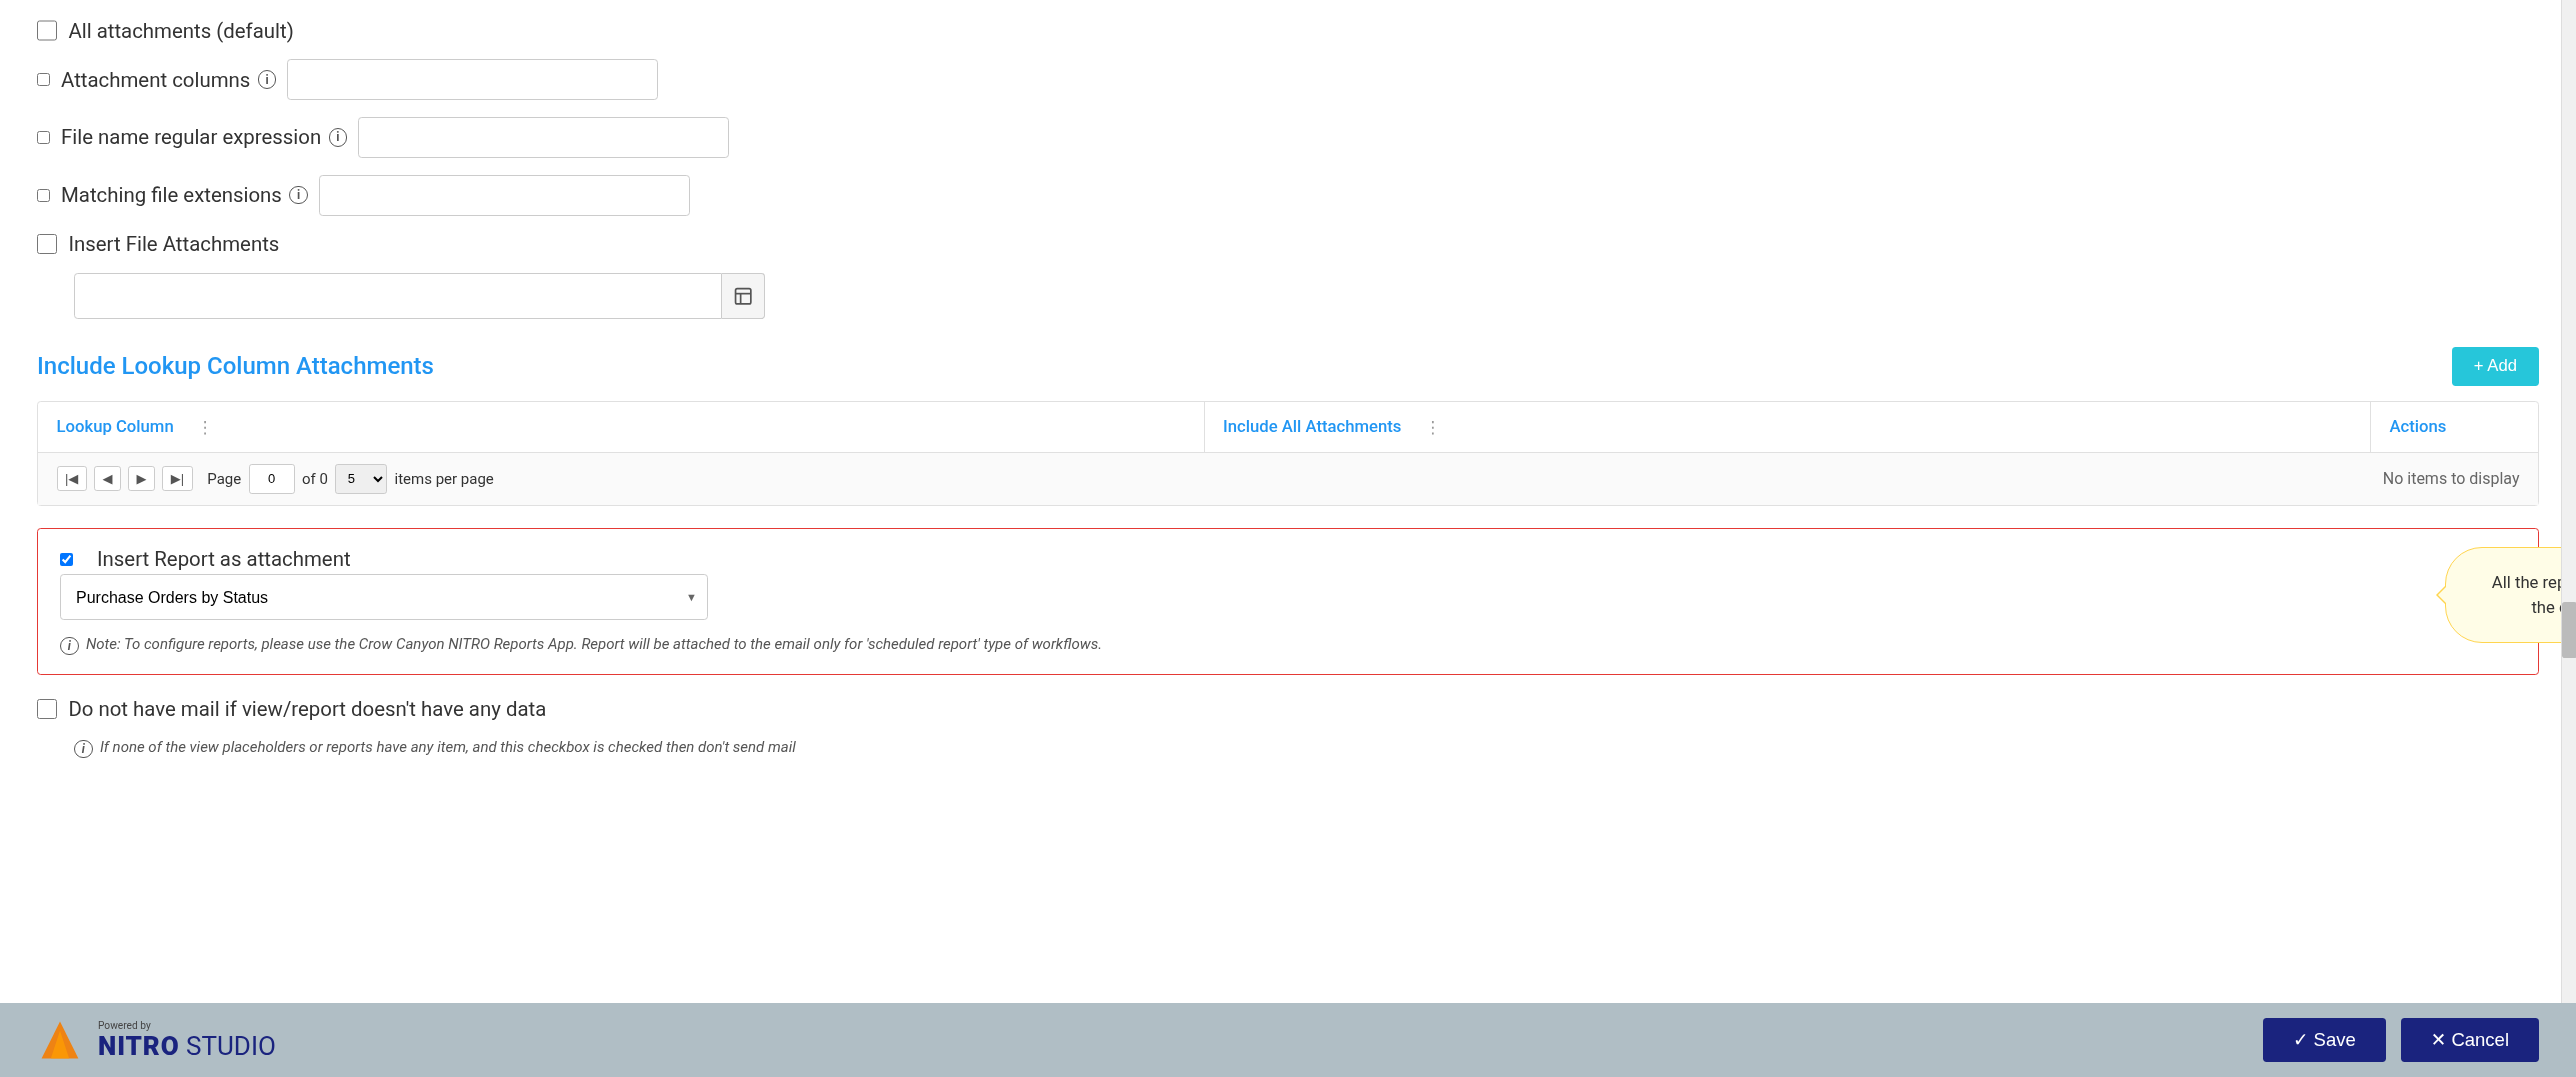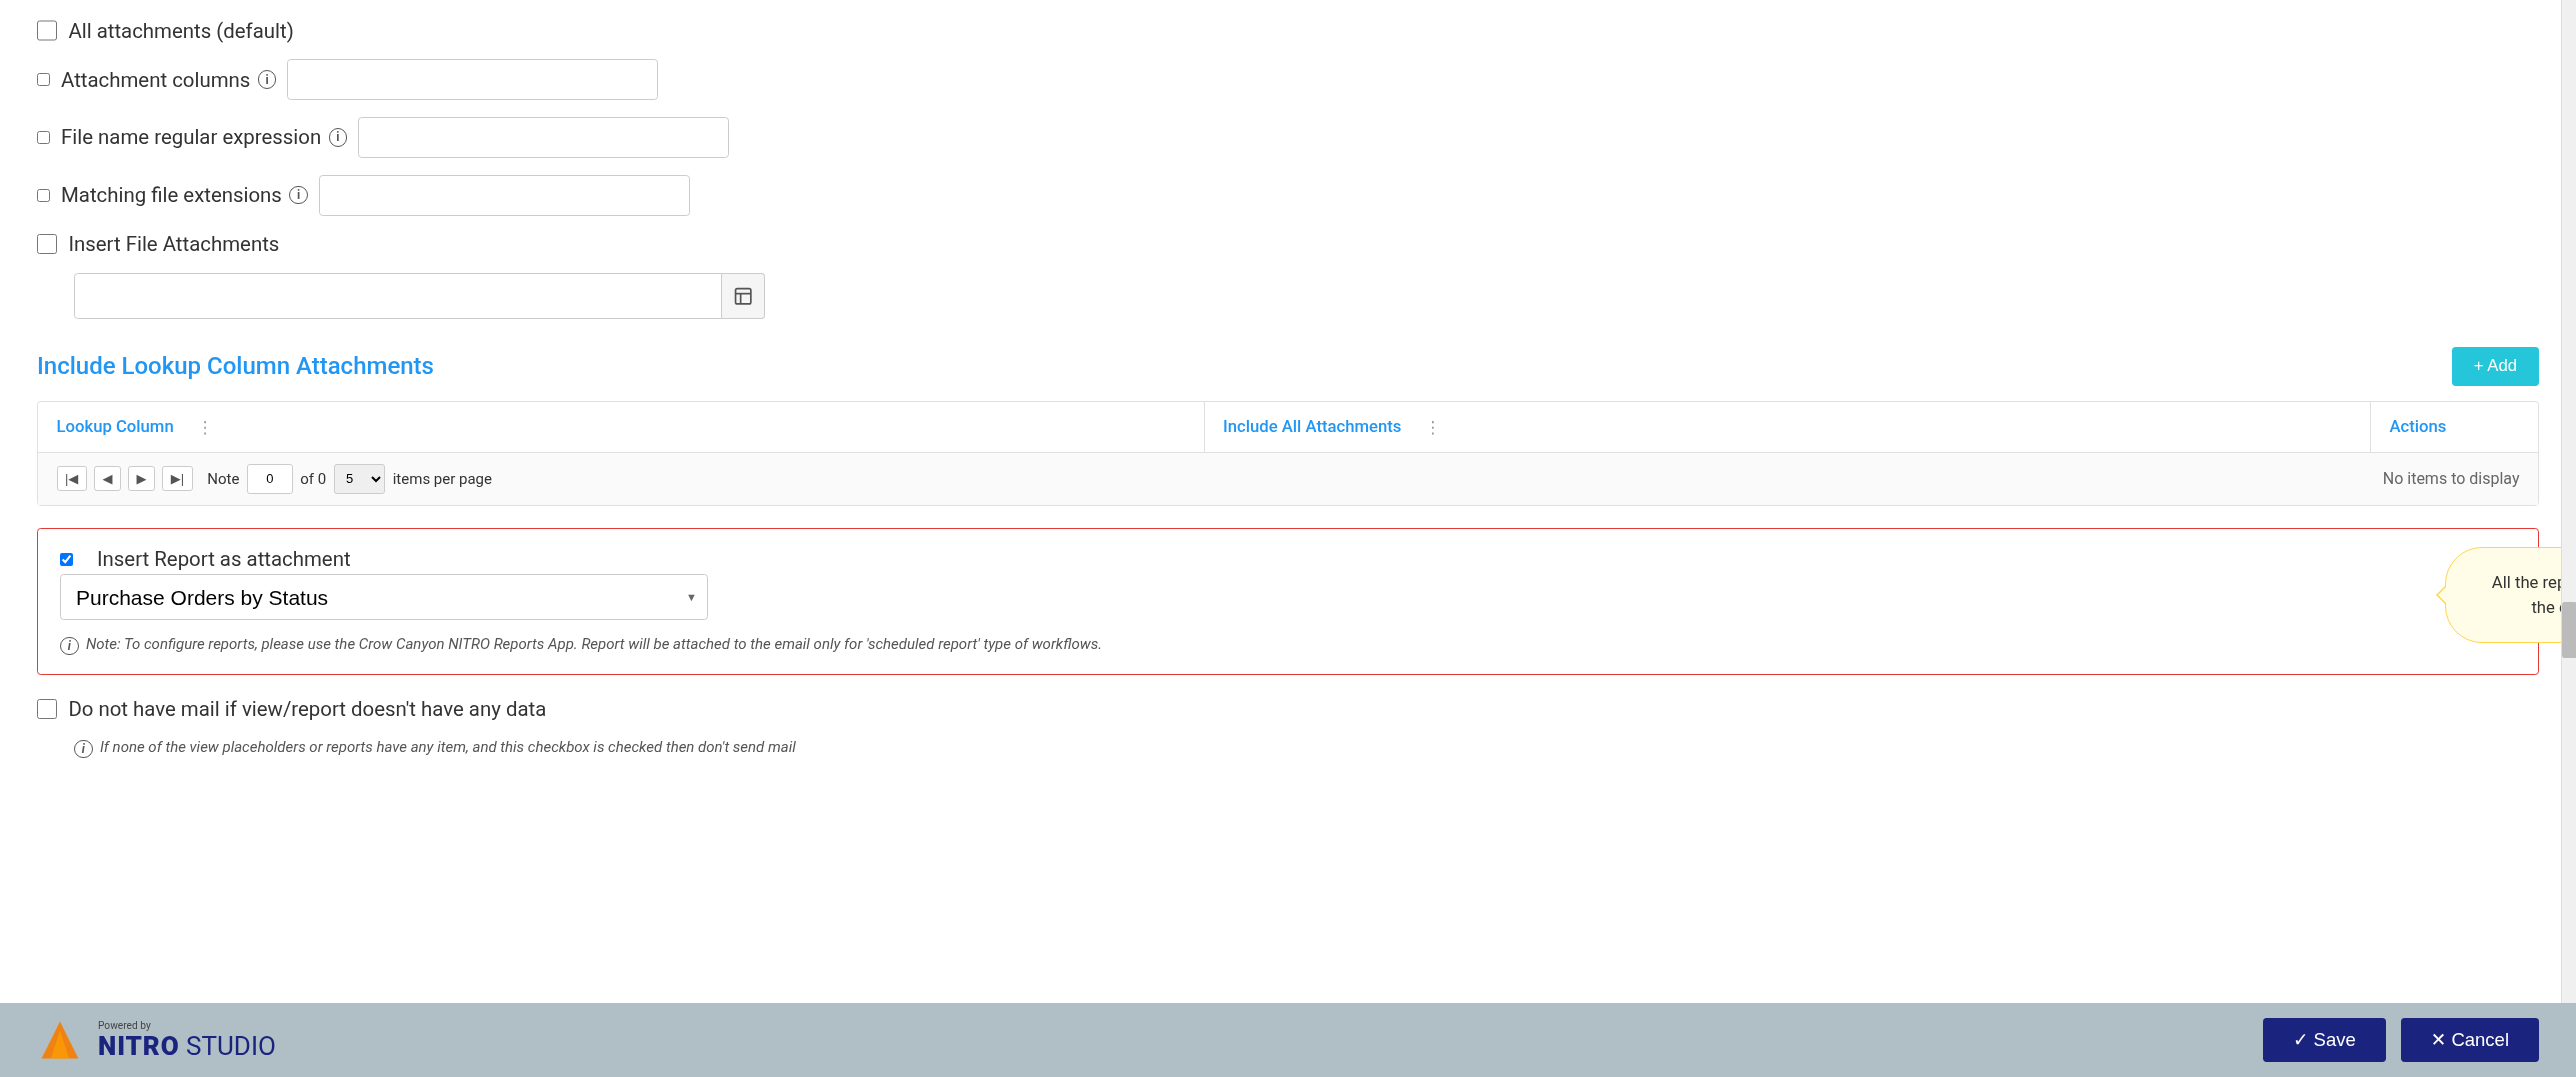--- a/index.html
+++ b/index.html
@@ -230,21 +230,21 @@
       display: flex;
       align-items: center;
       gap: 0;
       margin-bottom: 15px;
     }
 
     .report-select {
       border: 0.9px solid #ccc;
       border-radius: 3.7px;
       padding: 7.4px 15px;
-      font-size: 21px;
+      font-size: 16px;
       width: 648px;
       height: 46px;
       appearance: none;
       background: #fff;
       cursor: pointer;
     }
 
     .report-select-wrapper {
       position: relative;
       width: 648px;
@@ -487,21 +487,21 @@
       <div class="table-header-cell">
         <span>Actions</span>
       </div>
     </div>
     <div class="pagination-row">
       <div class="pagination-controls">
         <button class="page-nav-btn">|◀</button>
         <button class="page-nav-btn">◀</button>
         <button class="page-nav-btn">▶</button>
         <button class="page-nav-btn">▶|</button>
-        <span style="margin-left:7.4px;font-size:15px;">Note</span>
+        <span style="margin-left:7.4px;font-size:15px;">Page</span>
         <input type="text" class="page-input" value="0" style="">
         <span style="font-size:15px;">of 0</span>
         <select class="per-page-select">
           <option>5</option>
           <option>10</option>
           <option>20</option>
           <option>50</option>
         </select>
         <span style="font-size:15px;">items per page</span>
       </div>

